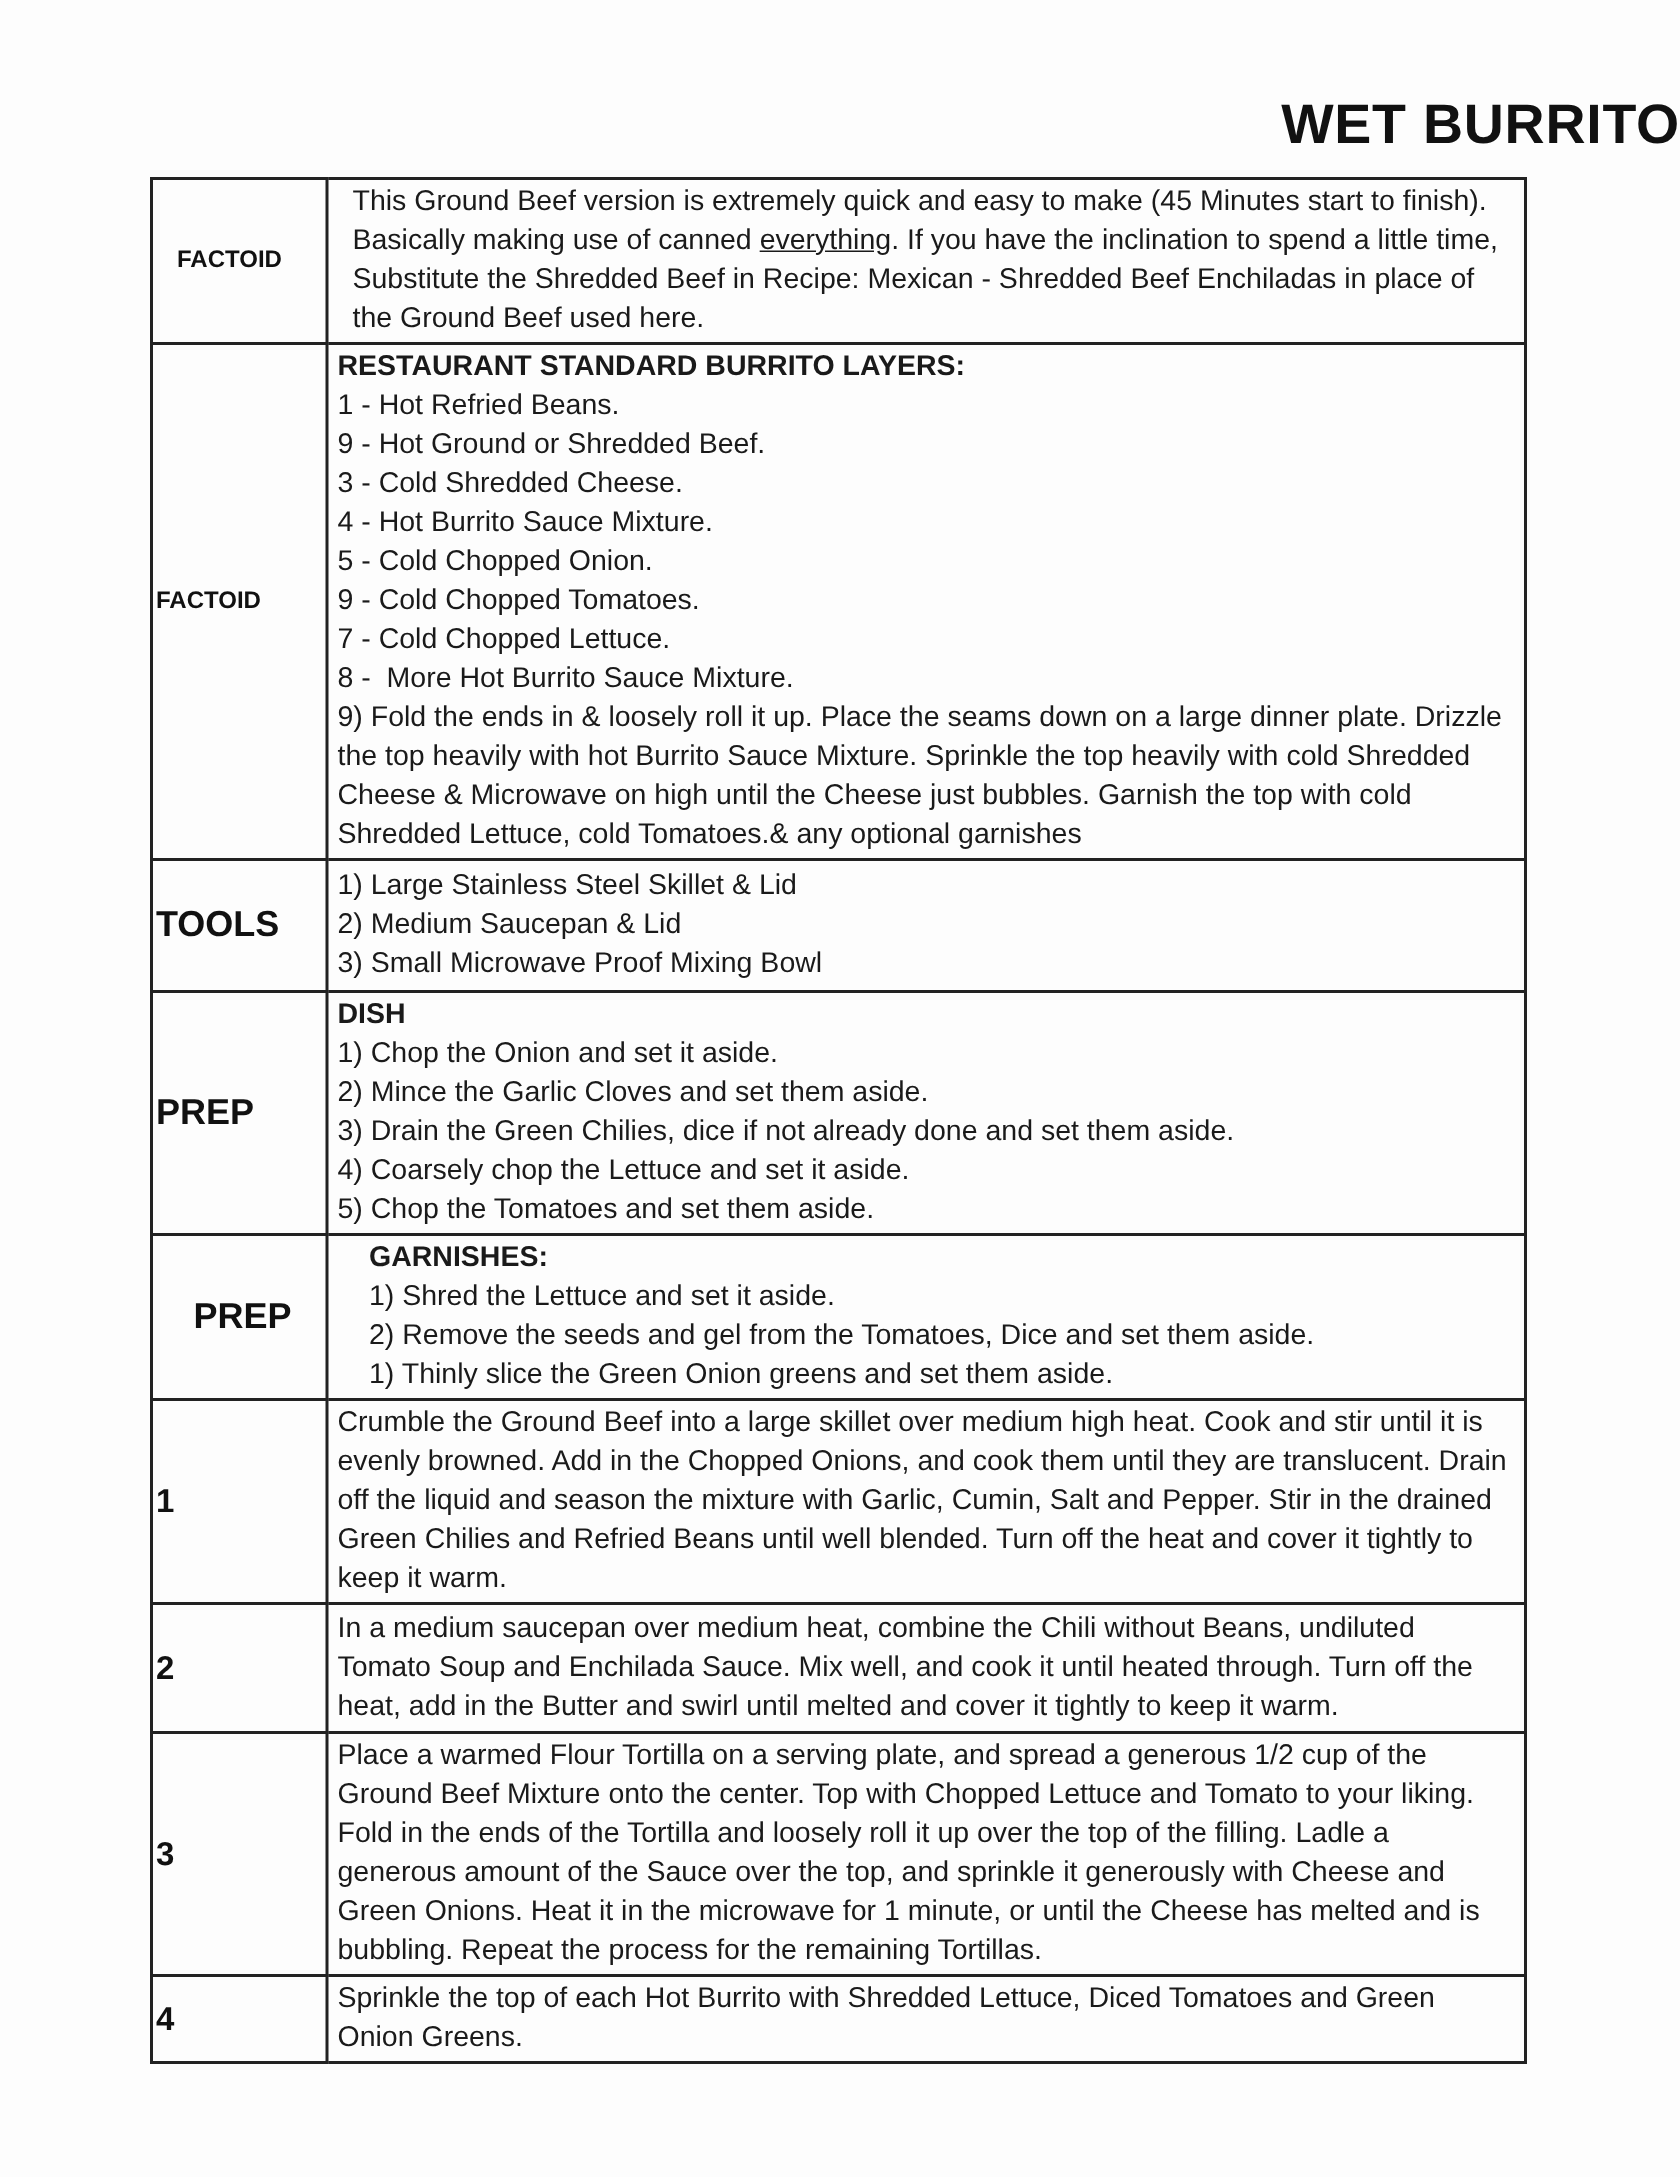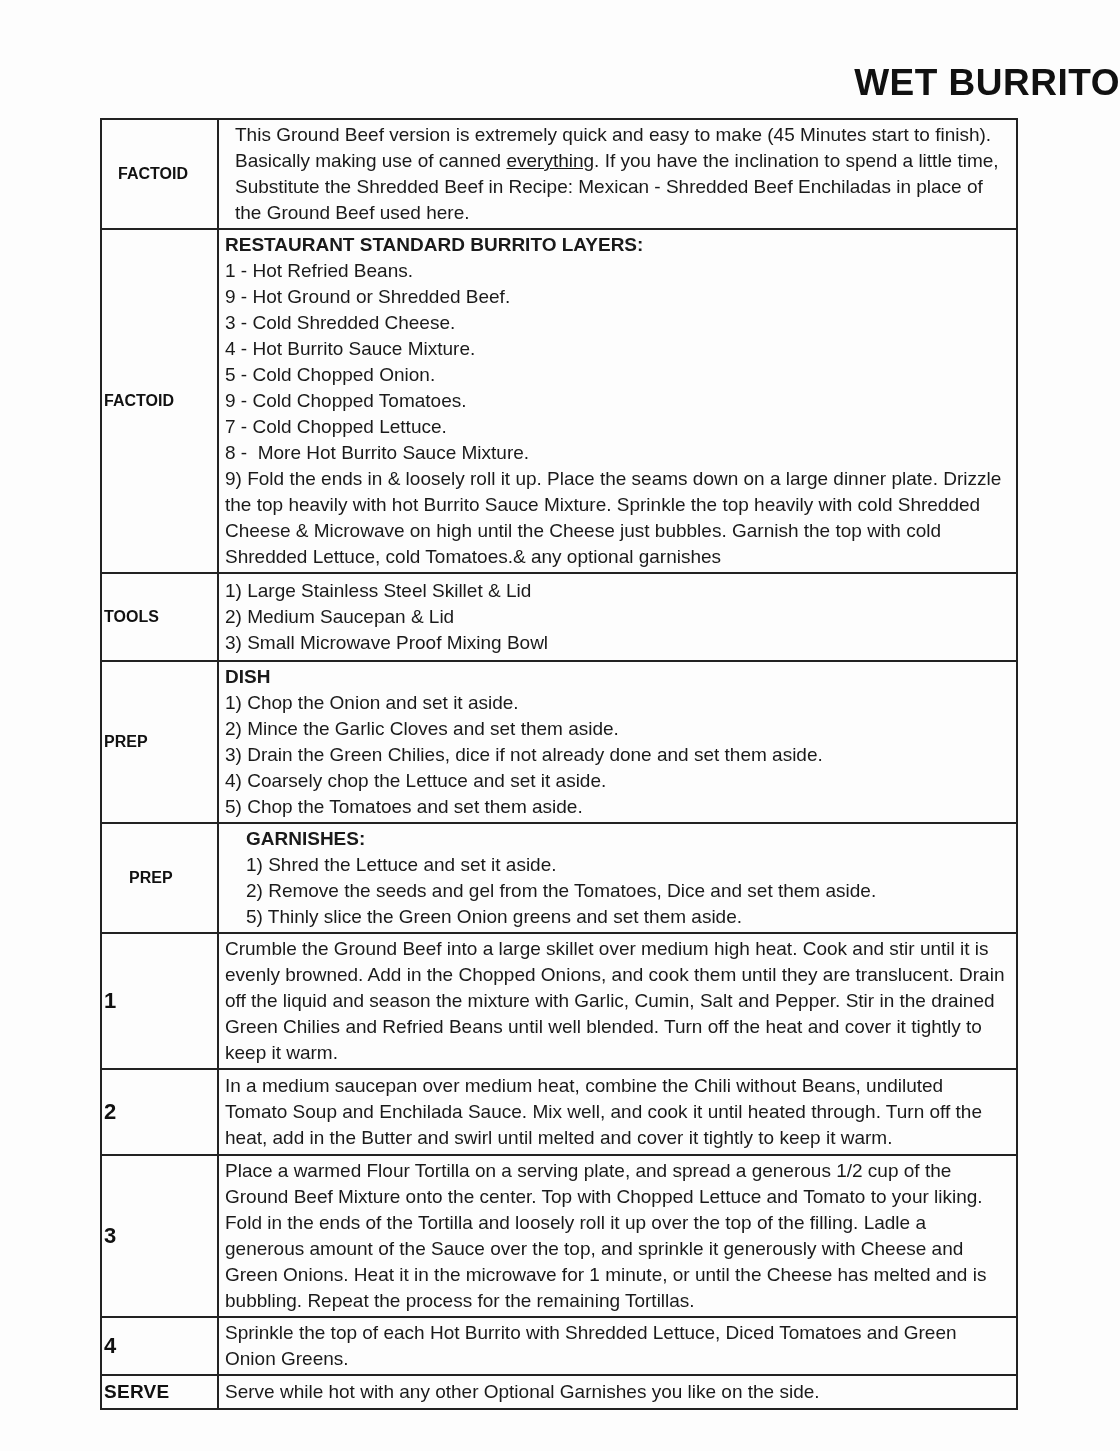--- a/index.html
+++ b/index.html
@@ -42,21 +42,21 @@
     font-weight: bold;
     padding: 0 2px;
     color: #111;
   }
   td.content-cell {
     vertical-align: middle;
     padding: 2px 8px 2px 6px;
   }
   .label-sm  { font-size: 16px; }
   .label-md  { font-size: 19px; letter-spacing: 0.3px; }
-  .label-lg  { font-size: 16px; }
+  .label-lg  { font-size: 24px; }
   .label-num { font-size: 22px; }
   .content-cell p {
     margin: 0;
     font-size: 19px;
     line-height: 26px;
     white-space: pre-wrap;
   }
   .content-cell p.bold { font-weight: bold; }
   .content-cell span.u { text-decoration: underline; }
   
@@ -117,21 +117,21 @@
           <p>4) Coarsely chop the Lettuce and set it aside.</p>
           <p>5) Chop the Tomatoes and set them aside.</p>
         </td>
       </tr>
       <tr>
         <td class="label-cell label-lg">PREP</td>
         <td class="content-cell">
           <p class="bold">GARNISHES:</p>
           <p>1) Shred the Lettuce and set it aside.</p>
           <p>2) Remove the seeds and gel from the Tomatoes, Dice and set them aside.</p>
-          <p>5) Thinly slice the Green Onion greens and set them aside.</p>
+          <p>1) Thinly slice the Green Onion greens and set them aside.</p>
         </td>
       </tr>
       <tr>
         <td class="label-cell label-num">1</td>
         <td class="content-cell">
           <p>Crumble the Ground Beef into a large skillet over medium high heat. Cook and stir until it is evenly browned. Add in the Chopped Onions, and cook them until they are translucent. Drain off the liquid and season the mixture with Garlic, Cumin, Salt and Pepper. Stir in the drained Green Chilies and Refried Beans until well blended. Turn off the heat and cover it tightly to keep it warm.</p>
         </td>
       </tr>
       <tr>
         <td class="label-cell label-num">2</td>
@@ -144,20 +144,14 @@
         <td class="content-cell">
           <p>Place a warmed Flour Tortilla on a serving plate, and spread a generous 1/2 cup of the Ground Beef Mixture onto the center. Top with Chopped Lettuce and Tomato to your liking. Fold in the ends of the Tortilla and loosely roll it up over the top of the filling. Ladle a generous amount of the Sauce over the top, and sprinkle it generously with Cheese and Green Onions. Heat it in the microwave for 1 minute, or until the Cheese has melted and is bubbling. Repeat the process for the remaining Tortillas.</p>
         </td>
       </tr>
       <tr>
         <td class="label-cell label-num">4</td>
         <td class="content-cell">
           <p>Sprinkle the top of each Hot Burrito with Shredded Lettuce, Diced Tomatoes and Green Onion Greens.</p>
         </td>
       </tr>
-      <tr>
-        <td class="label-cell label-md">SERVE</td>
-        <td class="content-cell">
-          <p>Serve while hot with any other Optional Garnishes you like on the side.</p>
-        </td>
-      </tr>
     </tbody>
 </table>
 
 </body></html>

